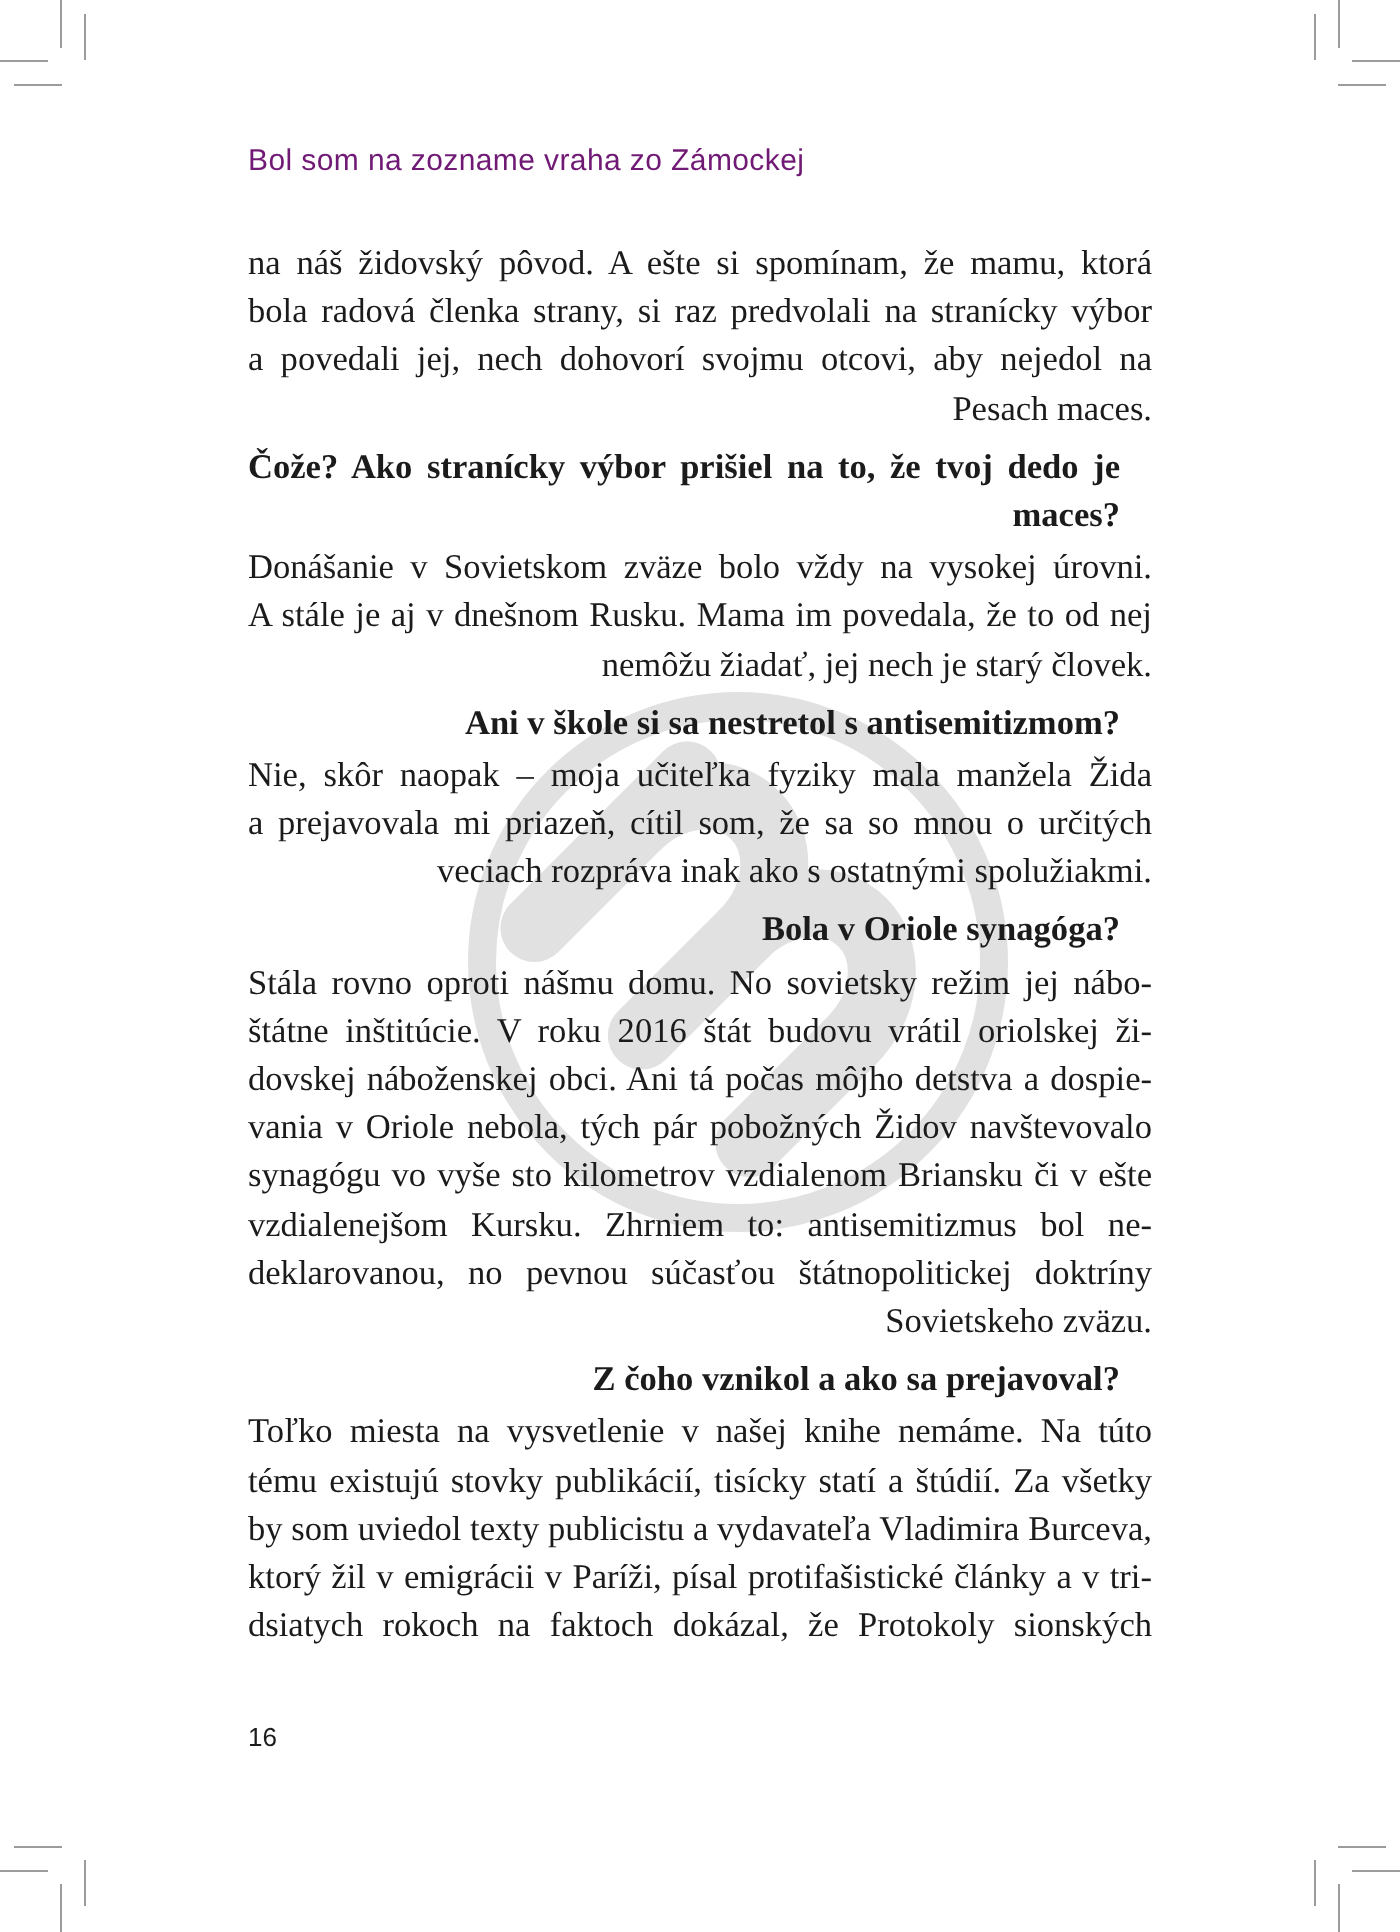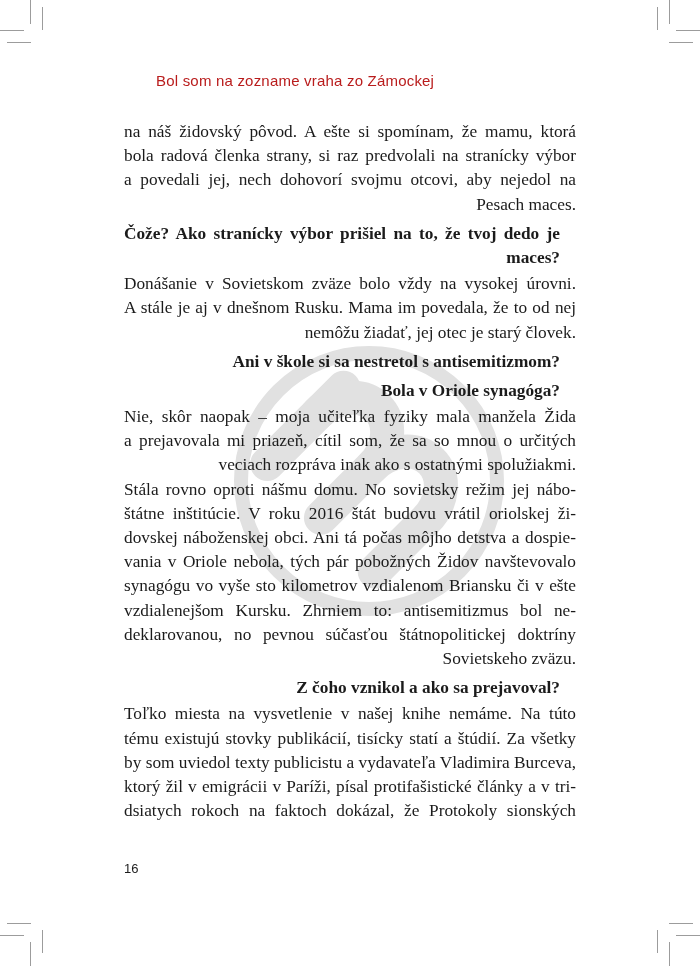--- a/index.html
+++ b/index.html
@@ -12,23 +12,22 @@
   .watermark {
     position:absolute; left:0; top:0; width:700px; height:966px;
     z-index:0; pointer-events:none;
   }
   
   .cm { position:absolute; background:#9c9c9c; z-index:2; }
   
   .running-header {
     position:absolute; left:124px; top:72px; z-index:1;
     font-family:"Liberation Sans", sans-serif;
-    font-size:15px; letter-spacing:0.2px; color:#b91c1c;
+    font-size:15px; letter-spacing:0.2px; color:#701a75;
     white-space:nowrap;
-    margin-left:32px;
   }
   
   .content {
     position:absolute; left:124px; top:120px; width:452px; z-index:1;
     font-size:17.3px; line-height:24.2px; color:#1b1b1b;
   }
   .line {
     text-align:justify; height:24.2px; overflow:hidden;
   }
   
@@ -89,32 +88,32 @@
       <div class="line">a povedali jej, nech dohovorí svojmu otcovi, aby nejedol na</div>
       <div class="line last">Pesach maces.</div>
     </div>
     <div class="block question">
       <div class="line">Čože? Ako stranícky výbor prišiel na to, že tvoj dedo je</div>
       <div class="line last">maces?</div>
     </div>
     <div class="block paragraph">
       <div class="line">Donášanie v Sovietskom zväze bolo vždy na vysokej úrovni.</div>
       <div class="line">A stále je aj v dnešnom Rusku. Mama im povedala, že to od nej</div>
-      <div class="line last">nemôžu žiadať, jej otec je starý človek.</div>
+      <div class="line last">nemôžu žiadať, jej nech je starý človek.</div>
     </div>
     <div class="block question">
       <div class="line last">Ani v škole si sa nestretol s antisemitizmom?</div>
-    </div>
-    <div class="block question">
-      <div class="line last">Bola v Oriole synagóga?</div>
     </div>
     <div class="block paragraph">
       <div class="line">Nie, skôr naopak – moja učiteľka fyziky mala manžela Žida</div>
       <div class="line">a prejavovala mi priazeň, cítil som, že sa so mnou o určitých</div>
       <div class="line last">veciach rozpráva inak ako s ostatnými spolužiakmi.</div>
+    </div>
+    <div class="block question">
+      <div class="line last">Bola v Oriole synagóga?</div>
     </div>
     <div class="block paragraph">
       <div class="line">Stála rovno oproti nášmu domu. No sovietsky režim jej nábo-</div>
       <div class="line">štátne inštitúcie. V roku 2016 štát budovu vrátil oriolskej ži-</div>
       <div class="line">dovskej náboženskej obci. Ani tá počas môjho detstva a dospie-</div>
       <div class="line">vania v Oriole nebola, tých pár pobožných Židov navštevovalo</div>
       <div class="line">synagógu vo vyše sto kilometrov vzdialenom Briansku či v ešte</div>
       <div class="line">vzdialenejšom Kursku. Zhrniem to: antisemitizmus bol ne-</div>
       <div class="line">deklarovanou, no pevnou súčasťou štátnopolitickej doktríny</div>
       <div class="line last">Sovietskeho zväzu.</div>

